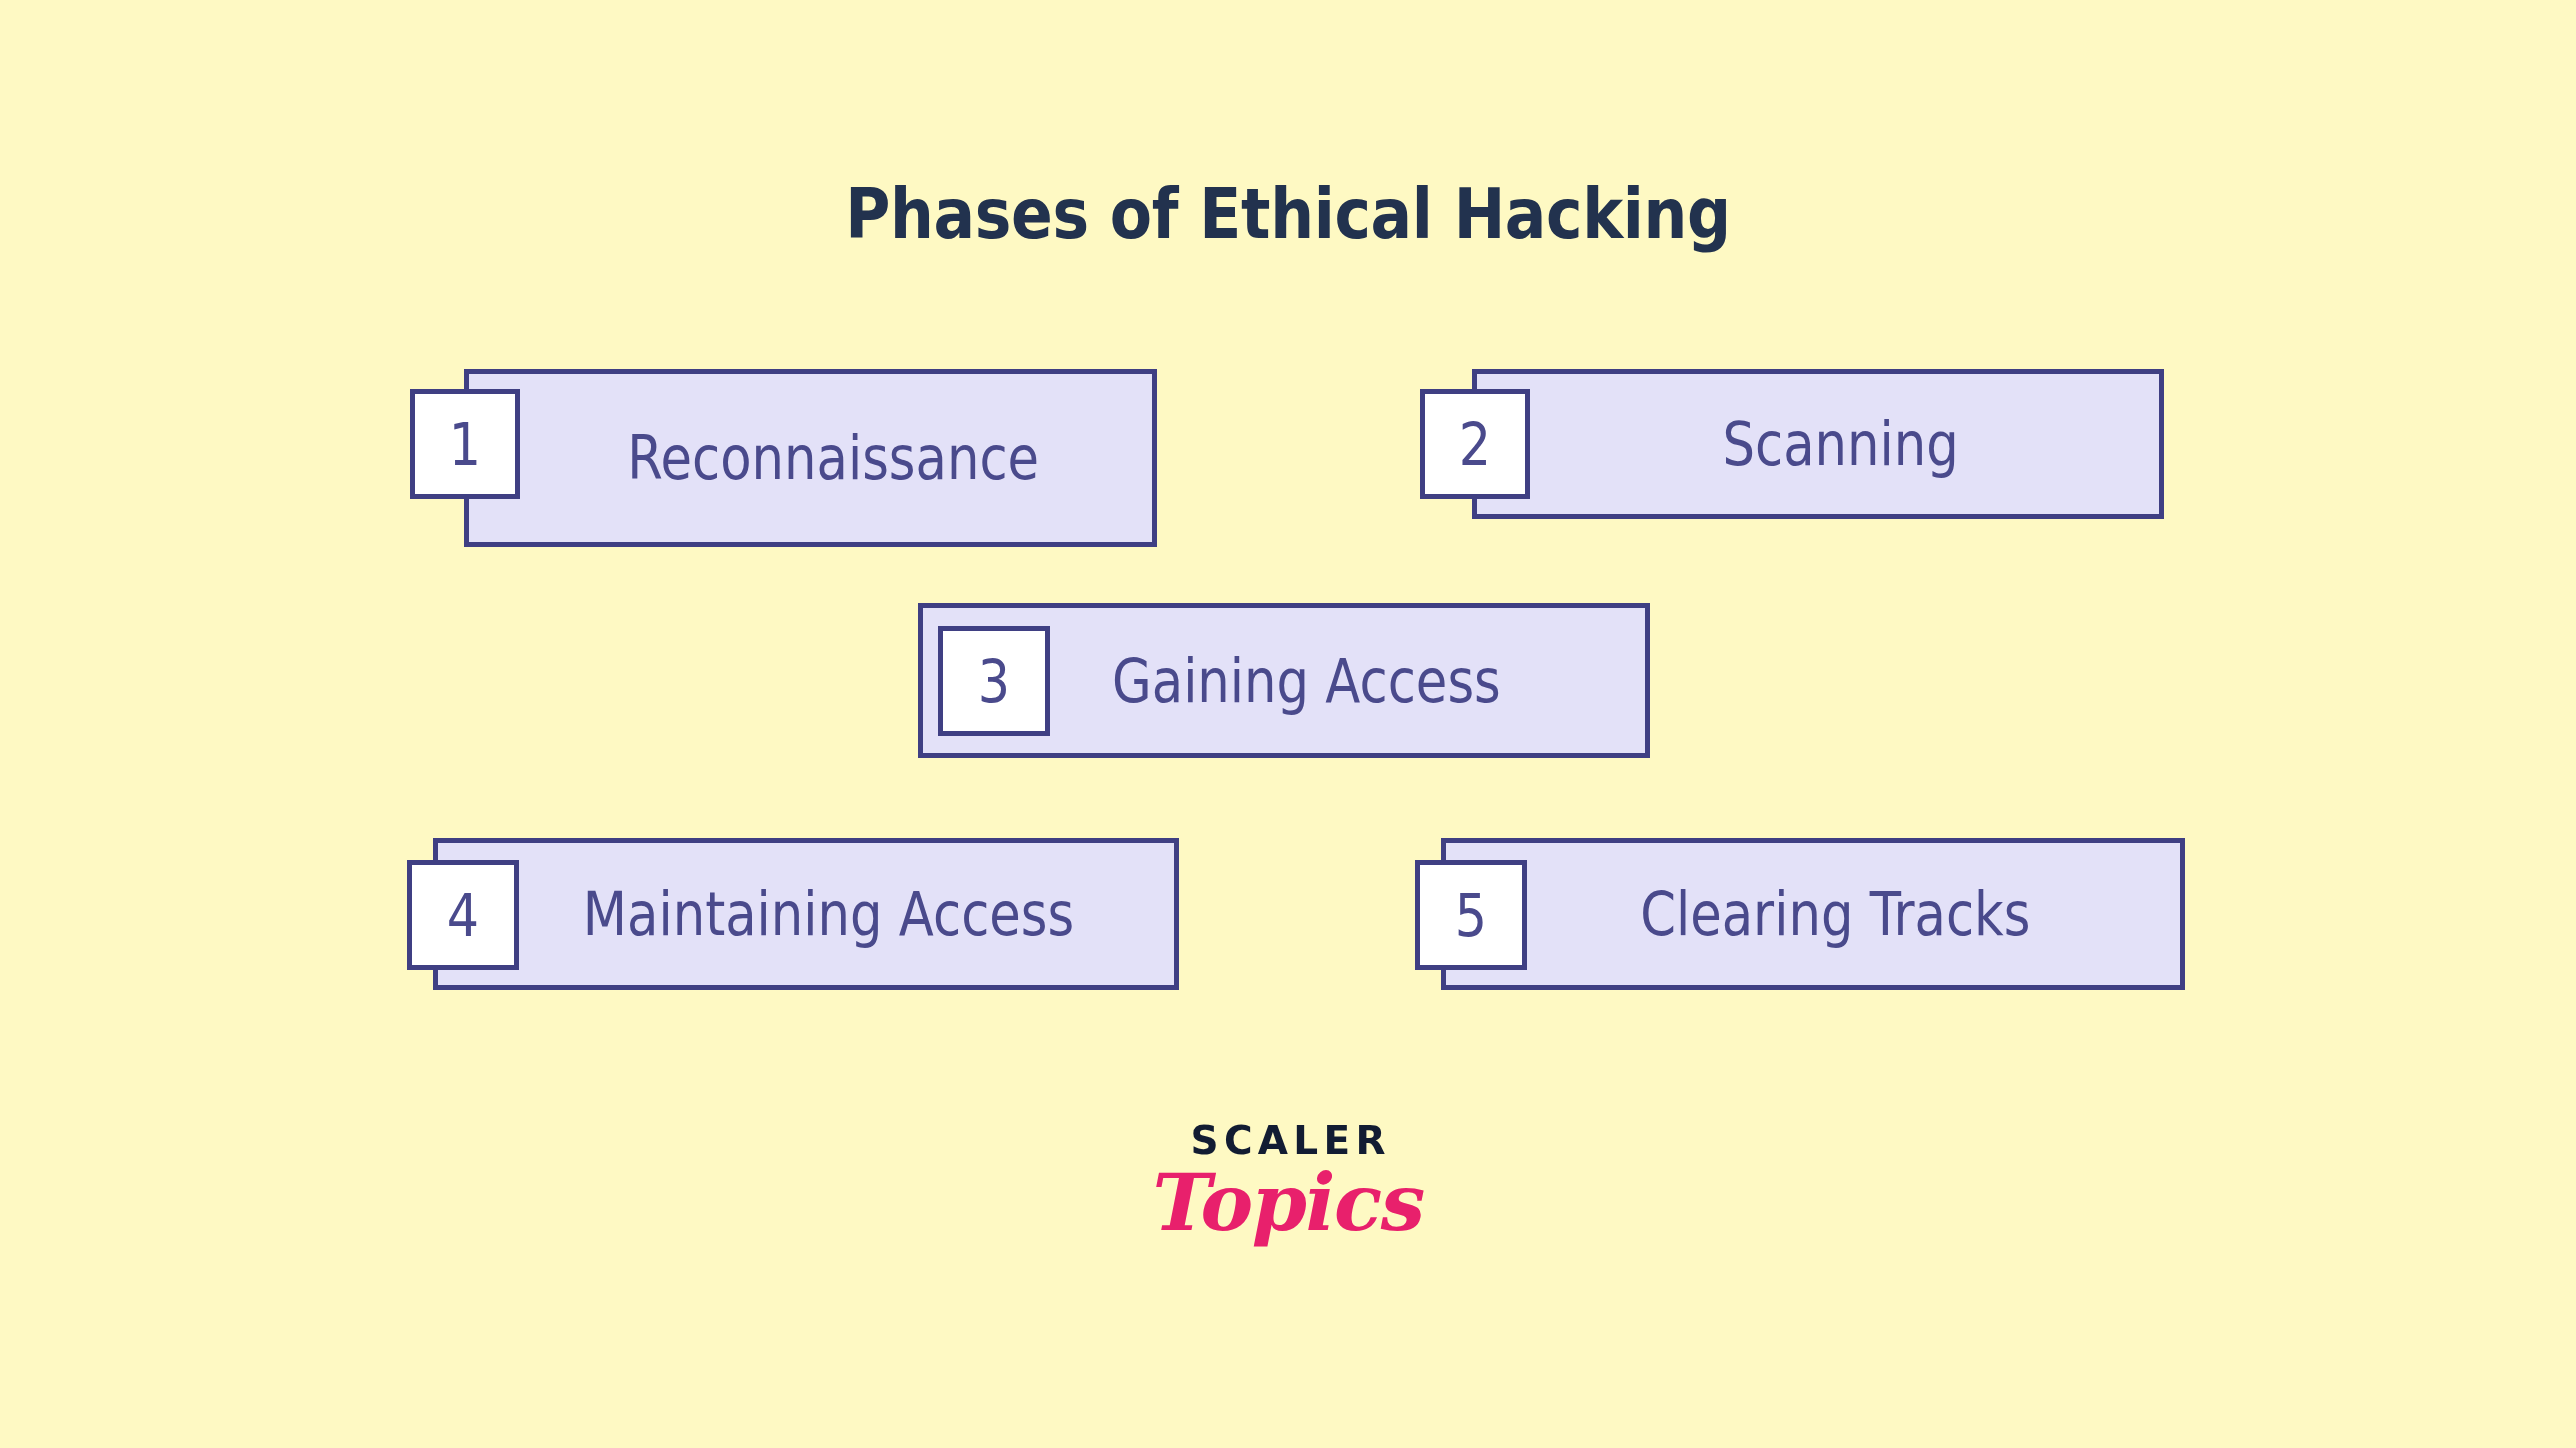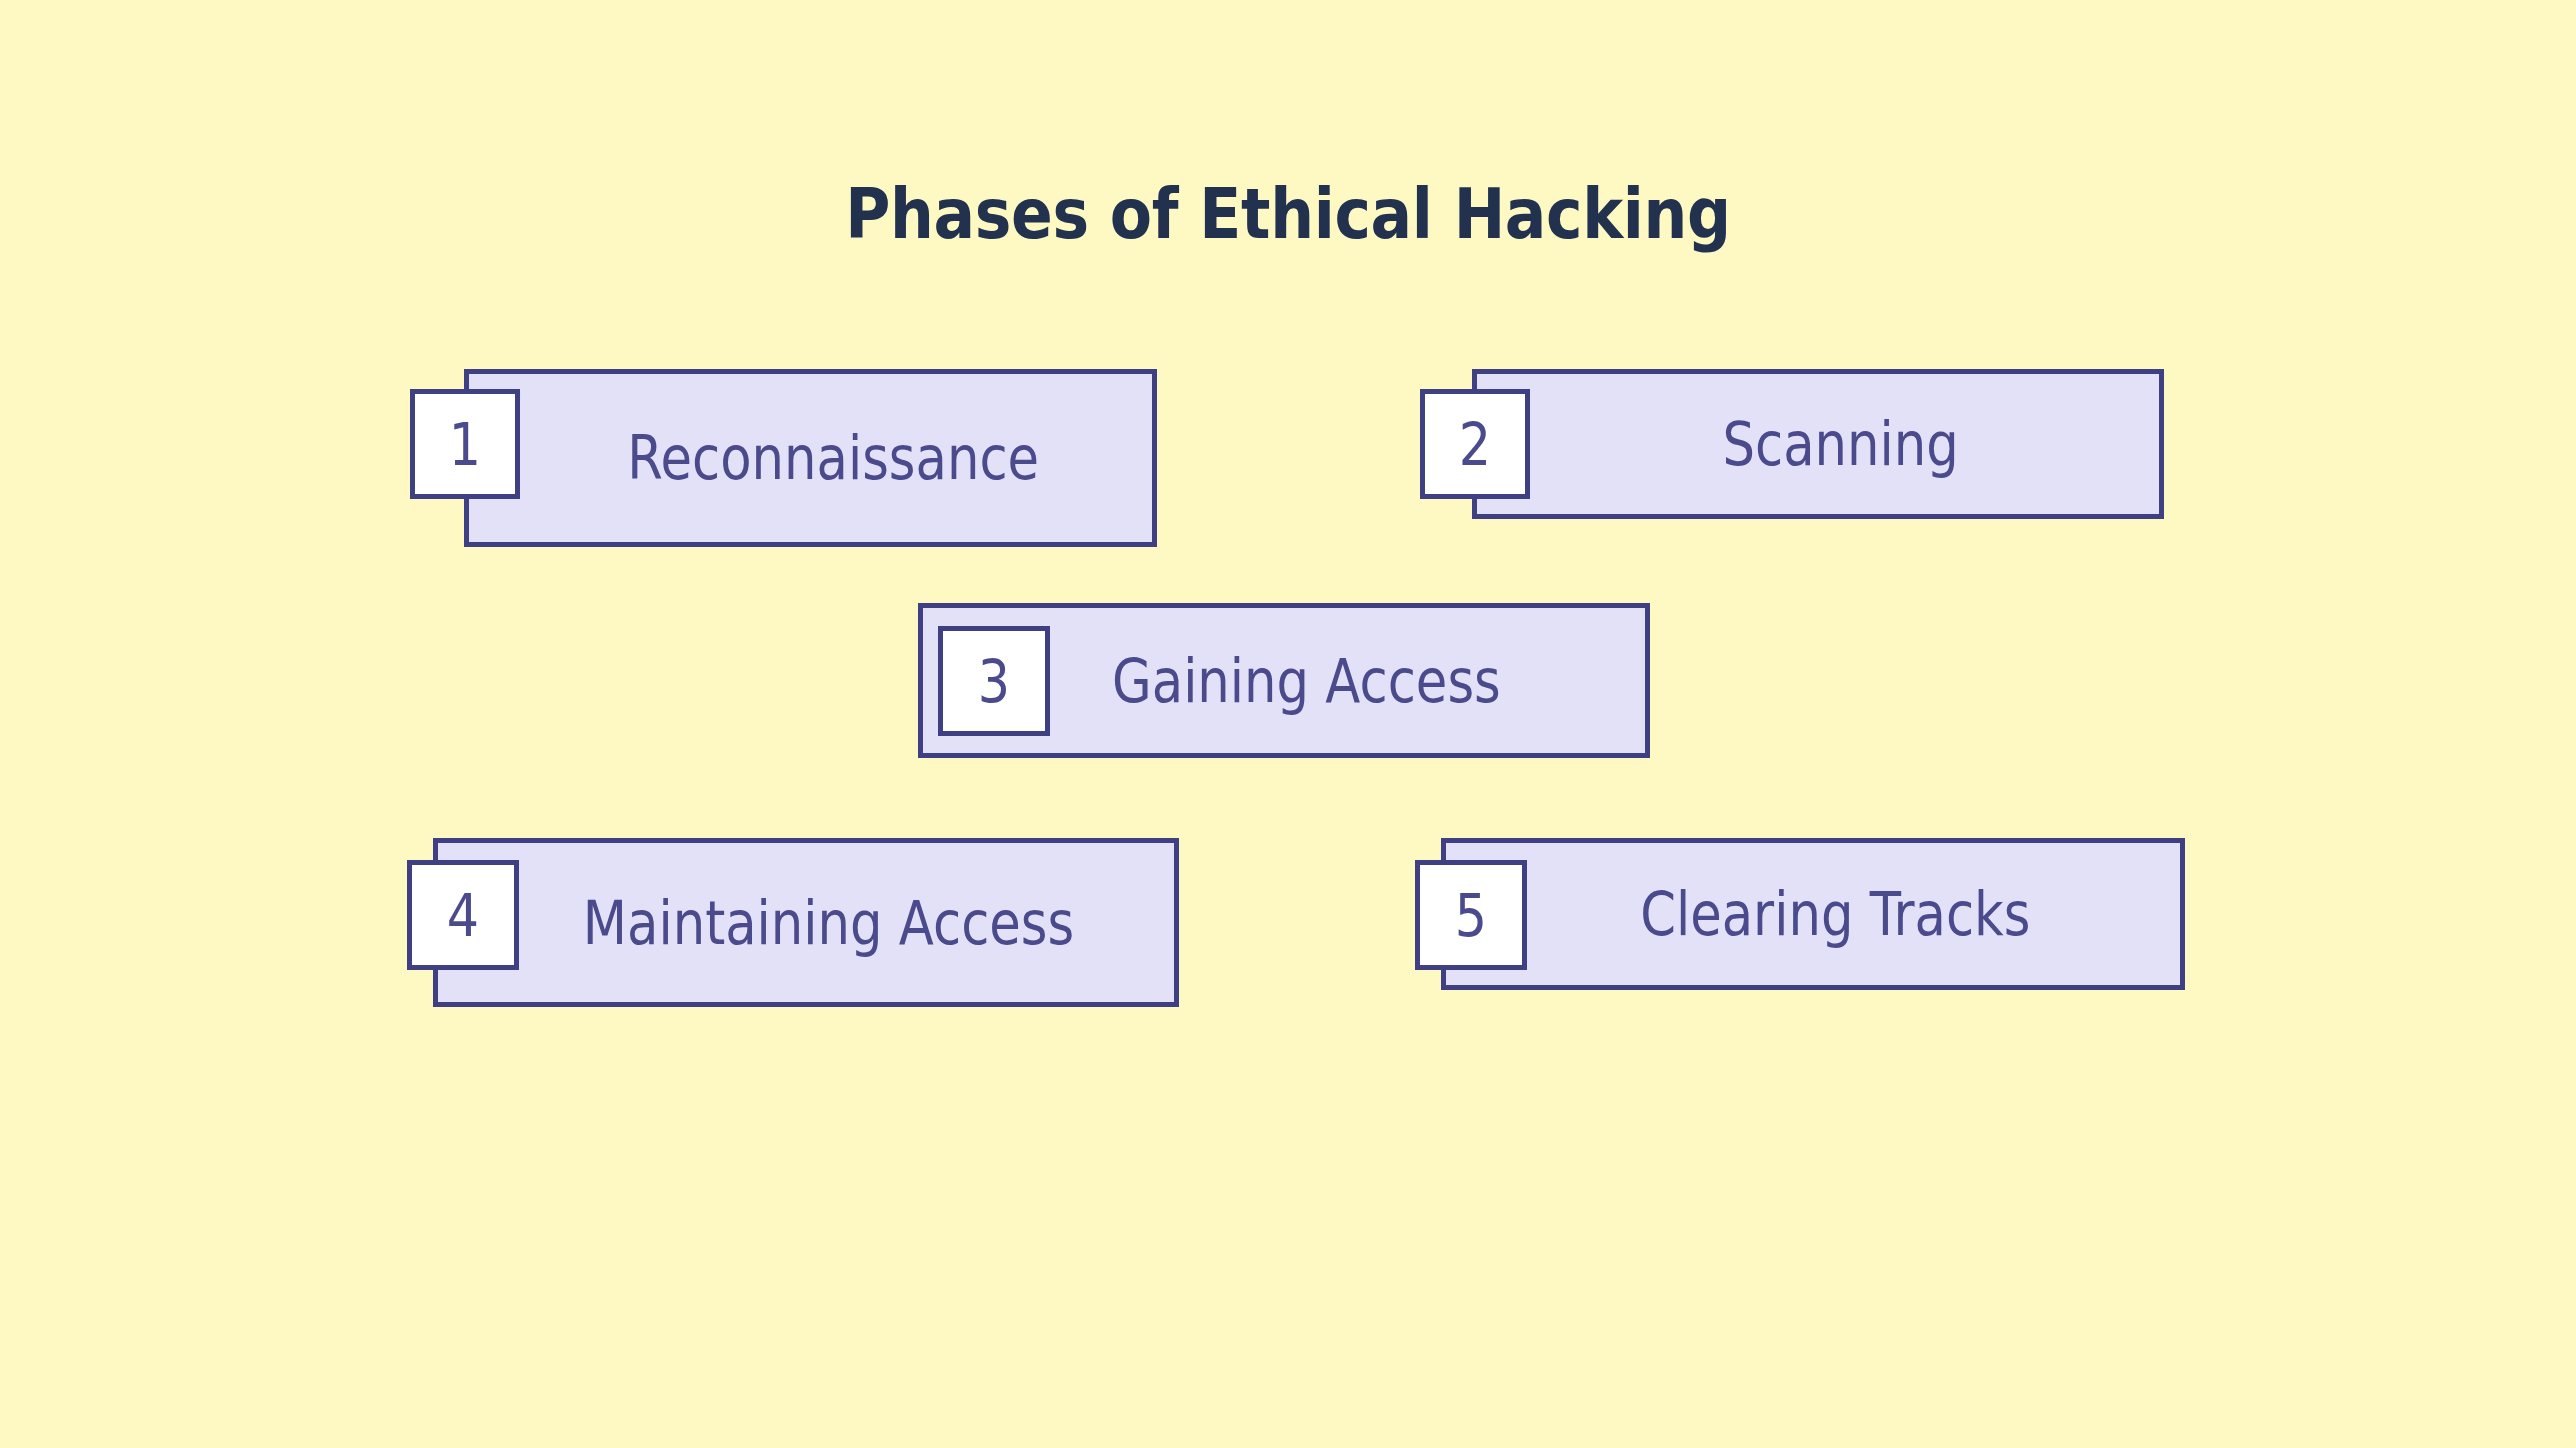--- a/index.html
+++ b/index.html
@@ -147,32 +147,36 @@
   <div class="phase-item">
     <div class="phase-bar" style="left:918px; top:603px; width:732px; height:155px; padding-left:45px;">
       <span class="phase-label">Gaining Access</span>
     </div>
     <div class="phase-badge" style="left:938px; top:626px; width:112px; height:110px;">
       <span class="phase-number">3</span>
     </div>
   </div>
 
   <div class="phase-item">
-    <div class="phase-bar" style="left:433px; top:838px; width:746px; height:169px; padding-left:45px;">
+    <div class="phase-bar" style="left:433px; top:838px; width:746px; height:152px; padding-left:45px;">
       <span class="phase-label">Maintaining Access</span>
     </div>
     <div class="phase-badge" style="left:407px; top:860px; width:112px; height:110px;">
       <span class="phase-number">4</span>
     </div>
   </div>
 
   <div class="phase-item">
     <div class="phase-bar" style="left:1441px; top:838px; width:744px; height:152px; padding-left:45px;">
       <span class="phase-label">Clearing Tracks</span>
     </div>
     <div class="phase-badge" style="left:1415px; top:860px; width:112px; height:110px;">
       <span class="phase-number">5</span>
     </div>
   </div>
 
+  <div class="logo">
+    <span class="logo-wordmark">SCALER</span>
+    <span class="logo-script">Topics</span>
+  </div>
 
 </div>
 
 
 </body></html>

